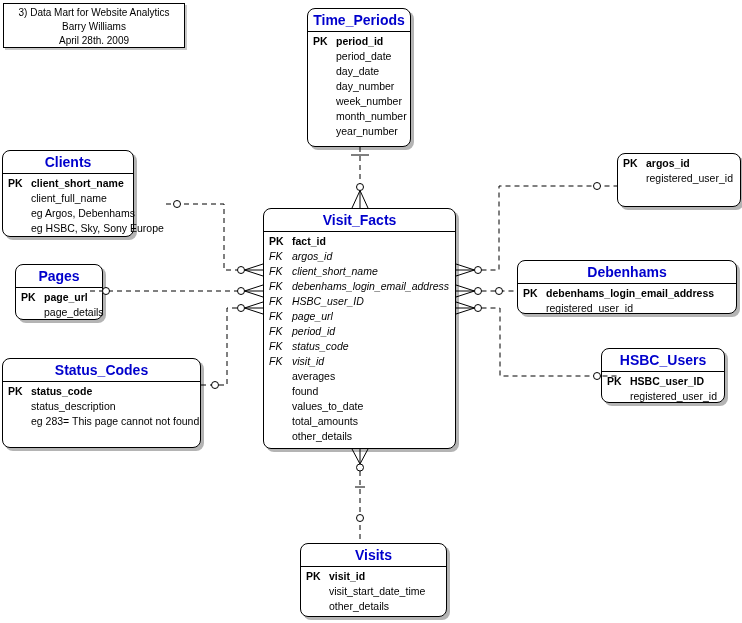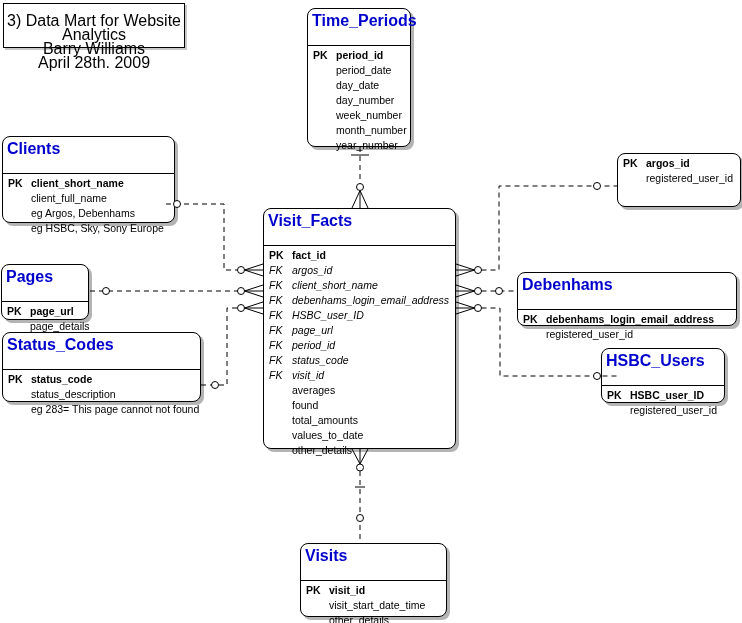--- a/index.html
+++ b/index.html
@@ -7,32 +7,32 @@
     position:relative;width:742px;height:623px;background:#ffffff;overflow:hidden;
     font-family:"Liberation Sans",sans-serif;
   }
   svg.rel-layer{position:absolute;left:0;top:0;pointer-events:none;}
   .entity{
     position:absolute;box-sizing:border-box;background:#ffffff;
     border:1px solid #000;border-radius:8px;
     box-shadow:3px 3px 0 #b4b4b4;
   }
   .etitle{
-    font-size:16px;font-weight:bold;color:#0000CC;text-align:left;
-    padding:3px 4px 15px 4px;border-bottom:1px solid #000;white-space:nowrap;
+    font-size:14px;font-weight:bold;color:#0000CC;text-align:center;
+    padding:3px 4px 3px 4px;border-bottom:1px solid #000;white-space:nowrap;
   }
   .ebody{padding:2px 0 3px 0;}
   .erow{display:flex;line-height:15px;font-size:10.5px;white-space:nowrap;padding:0 3px 0 5px;color:#000;}
   .erow .key{width:23px;flex:none;font-weight:bold;}
   .erow.fk .key{font-weight:normal;font-style:italic;}
   .erow.pk .aname{font-weight:bold;}
   .erow.fk .aname{font-style:italic;}
   .note-box{
     position:absolute;box-sizing:border-box;background:#fff;border:1px solid #000;
-    box-shadow:2px 2px 0 #c8c8c8;text-align:center;font-size:16px;line-height:14px;padding-top:10px;
+    box-shadow:2px 2px 0 #c8c8c8;text-align:center;font-size:10px;line-height:14px;padding-top:2px;
   }
 </style>
 </head>
 <body>
 
 <div id="canvas">
 
   <div class="note-box" style="left:3px;top:3px;width:182px;height:45px">
     <div>3)  Data Mart for Website Analytics</div>
     <div>Barry Williams</div>
@@ -66,21 +66,21 @@
           <span class="key"></span>
           <span class="aname">month_number</span>
         </div>
         <div class="erow plain">
           <span class="key"></span>
           <span class="aname">year_number</span>
         </div>
       </div>
   </div>
 
-  <div class="entity" style="left:2px;top:136px;width:173px;height:87px">
+  <div class="entity" style="left:2px;top:150px;width:132px;height:87px">
     <div class="etitle">Clients</div>
     <div class="ebody">
         <div class="erow pk">
           <span class="key">PK</span>
           <span class="aname">client_short_name</span>
         </div>
         <div class="erow plain">
           <span class="key"></span>
           <span class="aname">client_full_name</span>
         </div>
@@ -88,35 +88,35 @@
           <span class="key"></span>
           <span class="aname">eg Argos, Debenhams</span>
         </div>
         <div class="erow plain">
           <span class="key"></span>
           <span class="aname">eg HSBC, Sky, Sony Europe</span>
         </div>
       </div>
   </div>
 
-  <div class="entity" style="left:1px;top:264px;width:88px;height:56px">
+  <div class="entity" style="left:15px;top:264px;width:88px;height:56px">
     <div class="etitle">Pages</div>
     <div class="ebody">
         <div class="erow pk">
           <span class="key">PK</span>
           <span class="aname">page_url</span>
         </div>
         <div class="erow plain">
           <span class="key"></span>
           <span class="aname">page_details</span>
         </div>
       </div>
   </div>
 
-  <div class="entity" style="left:2px;top:332px;width:199px;height:70px">
+  <div class="entity" style="left:2px;top:358px;width:199px;height:90px">
     <div class="etitle">Status_Codes</div>
     <div class="ebody">
         <div class="erow pk">
           <span class="key">PK</span>
           <span class="aname">status_code</span>
         </div>
         <div class="erow plain">
           <span class="key"></span>
           <span class="aname">status_description</span>
         </div>
@@ -169,47 +169,47 @@
         <div class="erow plain">
           <span class="key"></span>
           <span class="aname">averages</span>
         </div>
         <div class="erow plain">
           <span class="key"></span>
           <span class="aname">found</span>
         </div>
         <div class="erow plain">
           <span class="key"></span>
+          <span class="aname">values_to_date</span>
+        </div>
+        <div class="erow plain">
+          <span class="key"></span>
           <span class="aname">total_amounts</span>
         </div>
         <div class="erow plain">
           <span class="key"></span>
-          <span class="aname">values_to_date</span>
-        </div>
-        <div class="erow plain">
-          <span class="key"></span>
           <span class="aname">other_details</span>
         </div>
       </div>
   </div>
 
   <div class="entity" style="left:617px;top:153px;width:124px;height:54px">
     <div class="ebody">
         <div class="erow pk">
           <span class="key">PK</span>
           <span class="aname">argos_id</span>
         </div>
         <div class="erow plain">
           <span class="key"></span>
           <span class="aname">registered_user_id</span>
         </div>
       </div>
   </div>
 
-  <div class="entity" style="left:517px;top:272px;width:220px;height:54px">
+  <div class="entity" style="left:517px;top:260px;width:220px;height:54px">
     <div class="etitle">Debenhams</div>
     <div class="ebody">
         <div class="erow pk">
           <span class="key">PK</span>
           <span class="aname">debenhams_login_email_address</span>
         </div>
         <div class="erow plain">
           <span class="key"></span>
           <span class="aname">registered_user_id</span>
         </div>

